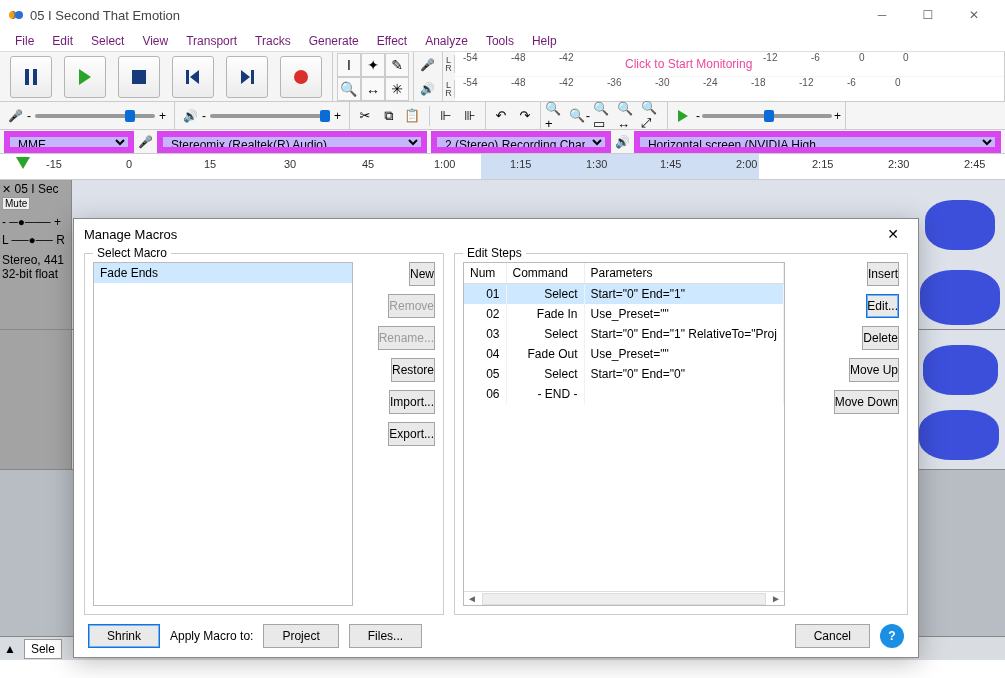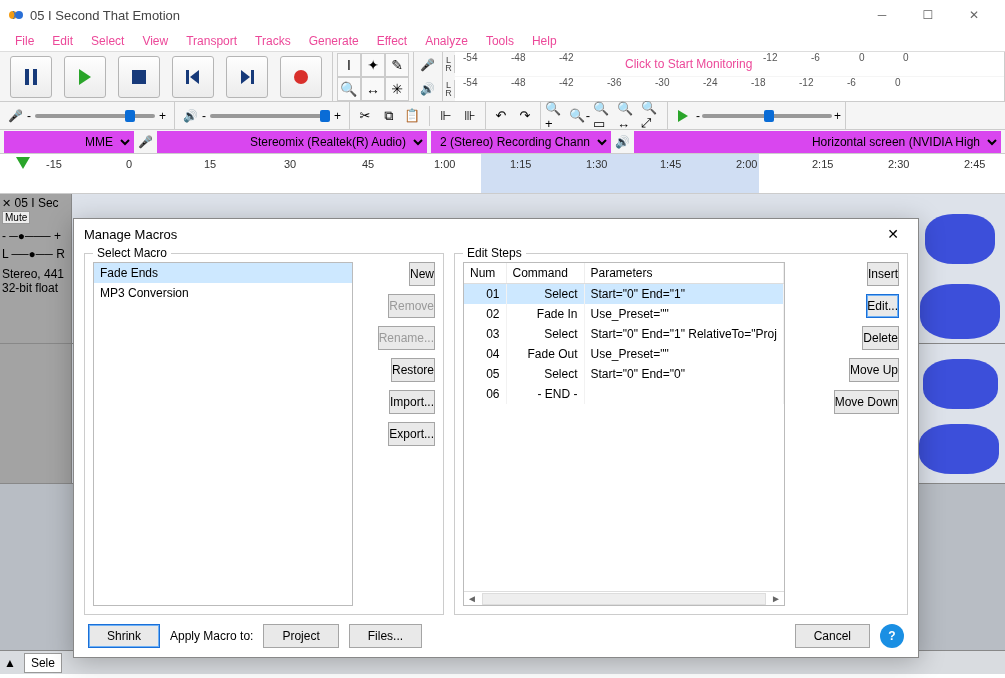--- a/index.html
+++ b/index.html
@@ -6,21 +6,21 @@
 body { background: #fff; width: 1005px; height: 678px; overflow: hidden; position: relative; }
 
 
 .titlebar { height: 30px; display: flex; align-items: center; padding: 0 8px; background: #fff; }
 .titlebar .logo { width: 16px; height: 16px; margin-right: 6px; }
 .titlebar .title { flex: 1; color: #444; font-size: 13px; }
 .titlebar .winbtn { width: 46px; height: 30px; display: flex; align-items: center; justify-content: center; color: #666; }
 
 
 .menubar { height: 22px; display: flex; align-items: center; padding: 0 6px; border-bottom: 1px solid #ddd; }
-.menubar .menuitem { padding: 2px 9px; color: #ec4899; }
+.menubar .menuitem { padding: 2px 9px; color: #701a75; }
 
 
 .toolrow { display: flex; align-items: stretch; border-bottom: 1px solid #ccc; background: #f5f5f5; }
 .toolrow1 { height: 50px; }
 .toolrow2 { height: 28px; }
 .toolrow3 { height: 24px; }
 
 .transport { display: flex; gap: 12px; padding: 4px 10px; align-items: center; border-right: 1px solid #ccc; }
 .transport .tbtn { width: 42px; height: 42px; background: linear-gradient(#fefefe,#ececec); border: 1px solid #b5b5b5; border-radius: 3px; display: flex; align-items: center; justify-content: center; }
 .transport .tbtn svg { display: block; }
@@ -40,24 +40,24 @@
 
 .sliders-row { display:flex; align-items:center; padding:2px 8px; gap:4px; border-right:1px solid #ccc; }
 .mini-slider { width:120px; height:4px; background:#999; position:relative; border-radius:2px; }
 .mini-slider .thumb { position:absolute; top:-4px; width:10px; height:12px; background:#0a6cd6; border-radius:2px; }
 
 .editbar { display:flex; align-items:center; padding:2px 4px; gap:2px; border-right:1px solid #ccc; }
 .editbar .eb { width:22px; height:22px; display:flex; align-items:center; justify-content:center; font-size:13px; }
 .editbar .sep { width:1px; height:20px; background:#ccc; margin:0 3px; }
 
 .devrow { display:flex; align-items:center; padding:0 4px; gap:4px; }
-.devrow select { height:22px; border:1px solid #d946ef; background:#d946ef; padding:0 4px; font-size:12px;text-align:right; }
-
-
-.ruler { height:40px; position:relative; background:#fff; border-bottom:1px solid #ccc; display:flex;text-decoration:underline; }
+.devrow select { height:22px; border:6px solid #d946ef; background:#c4b5fd; padding:0 4px; font-size:12px; }
+
+
+.ruler { height:26px; position:relative; background:#fff; border-bottom:1px solid #ccc; display:flex;text-decoration:underline; }
 .ruler .playhead { position:absolute; left:16px; top:3px; }
 .ruler .tick { position:absolute; top:4px; font-size:11px; color:#333; }
 .ruler .sel { position:absolute; top:0; height:100%; background:rgba(120,160,220,0.35); }
 
 
 .trackarea { height: 480px; background:#b8bdc4; position:relative; }
 .track { display:flex; height:150px; border-bottom:1px solid #888; }
 .trackhead { width:72px; background:#a3a3a3; border-right:1px solid #888; font-size:10px; padding:2px; }
 .trackhead .close { font-size:11px; }
 .trackhead .mute { display:inline-block; border:1px solid #999; padding:0 2px; margin:1px 0; font-size:10px; background:#eee;}
@@ -333,21 +333,20 @@
   <div class="dlg-title">
     <div class="t">Manage Macros</div>
     <div class="x">✕</div>
   </div>
   <div class="dlg-body">
 
     <div class="group left-group">
       <div class="legend">Select Macro</div>
       <div class="macro-list">
         <div class="row sel">Fade Ends</div>
-        <div class="row">MP3 Conversion</div>
       </div>
       <div class="btncol">
         <div class="btn">New</div>
         <div class="btn disabled">Remove</div>
         <div class="btn disabled">Rename...</div>
         <div class="btn">Restore</div>
         <div class="btn">Import...</div>
         <div class="btn">Export...</div>
       </div>
     </div>

